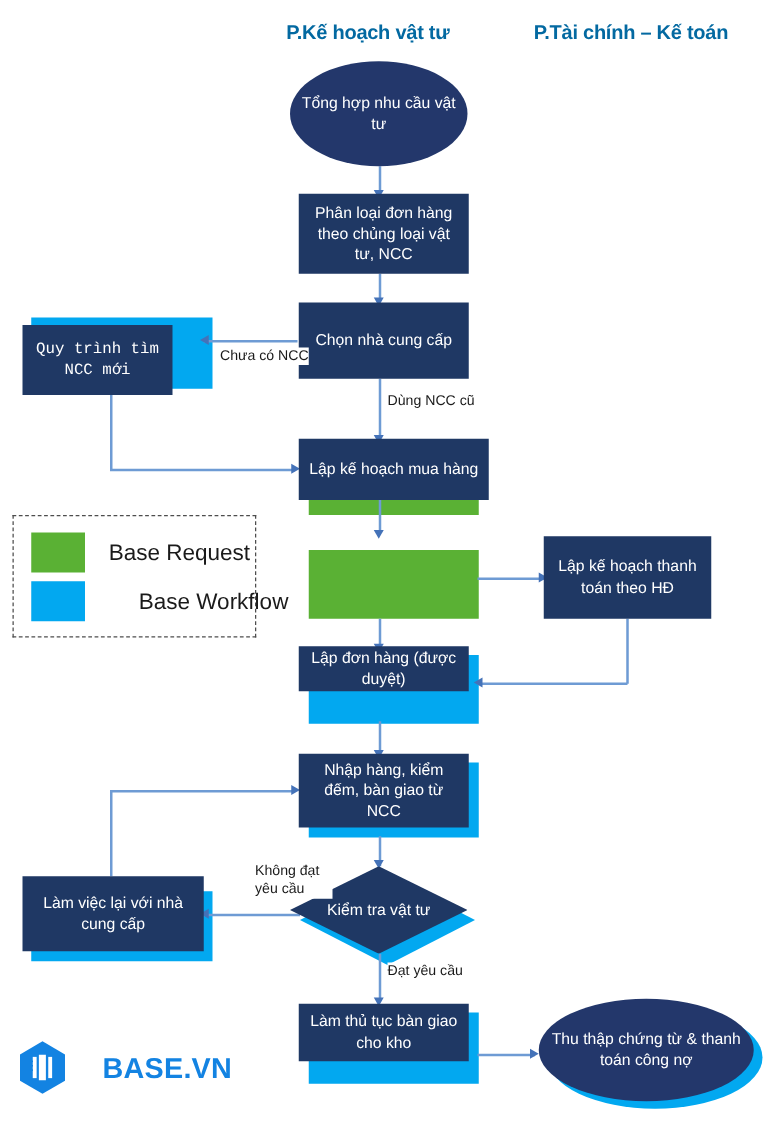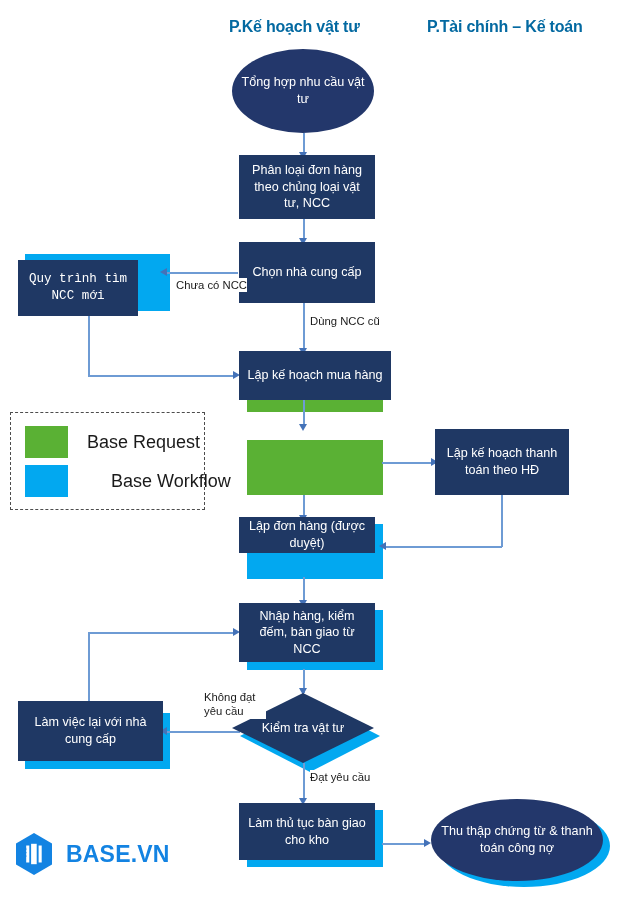--- a/index.html
+++ b/index.html
@@ -150,20 +150,21 @@
   }
 
   
   #brand {
     position: absolute;
     left: 14px;
     top: 832px;
     display: flex;
     align-items: center;
     z-index: 6;
+    gap: 16px;
   }
   #brand-mark {
     width: 40px; height: 44px;
     flex: 0 0 auto;
   }
   #brand-text {
     margin-left: 12px;
     font-size: 23px;
     font-weight: bold;
     color: #1383E2;
@@ -282,21 +283,21 @@
     <span class="lbl">Làm việc lại với nhà cung cấp</span>
   </div>
 
   <div class="diamond-shadow" style="left:240px; top:700px; width:140px; height:72px;"></div>
   <div class="diamond-fill" style="left:232px; top:693px; width:142px; height:70px;"></div>
   <div class="node dec" style="left:232px; top:693px; width:142px; height:70px;">
     <span class="lbl">Kiểm tra vật tư</span>
   </div>
 
   <div class="shadow cyan" style="left:247px; top:810px; width:136px; height:57px;"></div>
-  <div class="node proc" style="left:239px; top:803px; width:136px; height:57px;">
+  <div class="node proc" style="left:239px; top:803px; width:136px; height:46px;">
     <span class="lbl">Làm thủ tục bàn giao cho kho</span>
   </div>
 
   <div class="shadow cyan ellipse" style="left:438px; top:805px; width:172px; height:82px;"></div>
   <div class="node term" style="left:431px; top:799px; width:172px; height:82px;">
     <span class="lbl">Thu thập chứng từ &amp; thanh toán công nợ</span>
   </div>
 
   <div id="legend">
     <div class="legend-row" style="left:14px; top:13px;">

